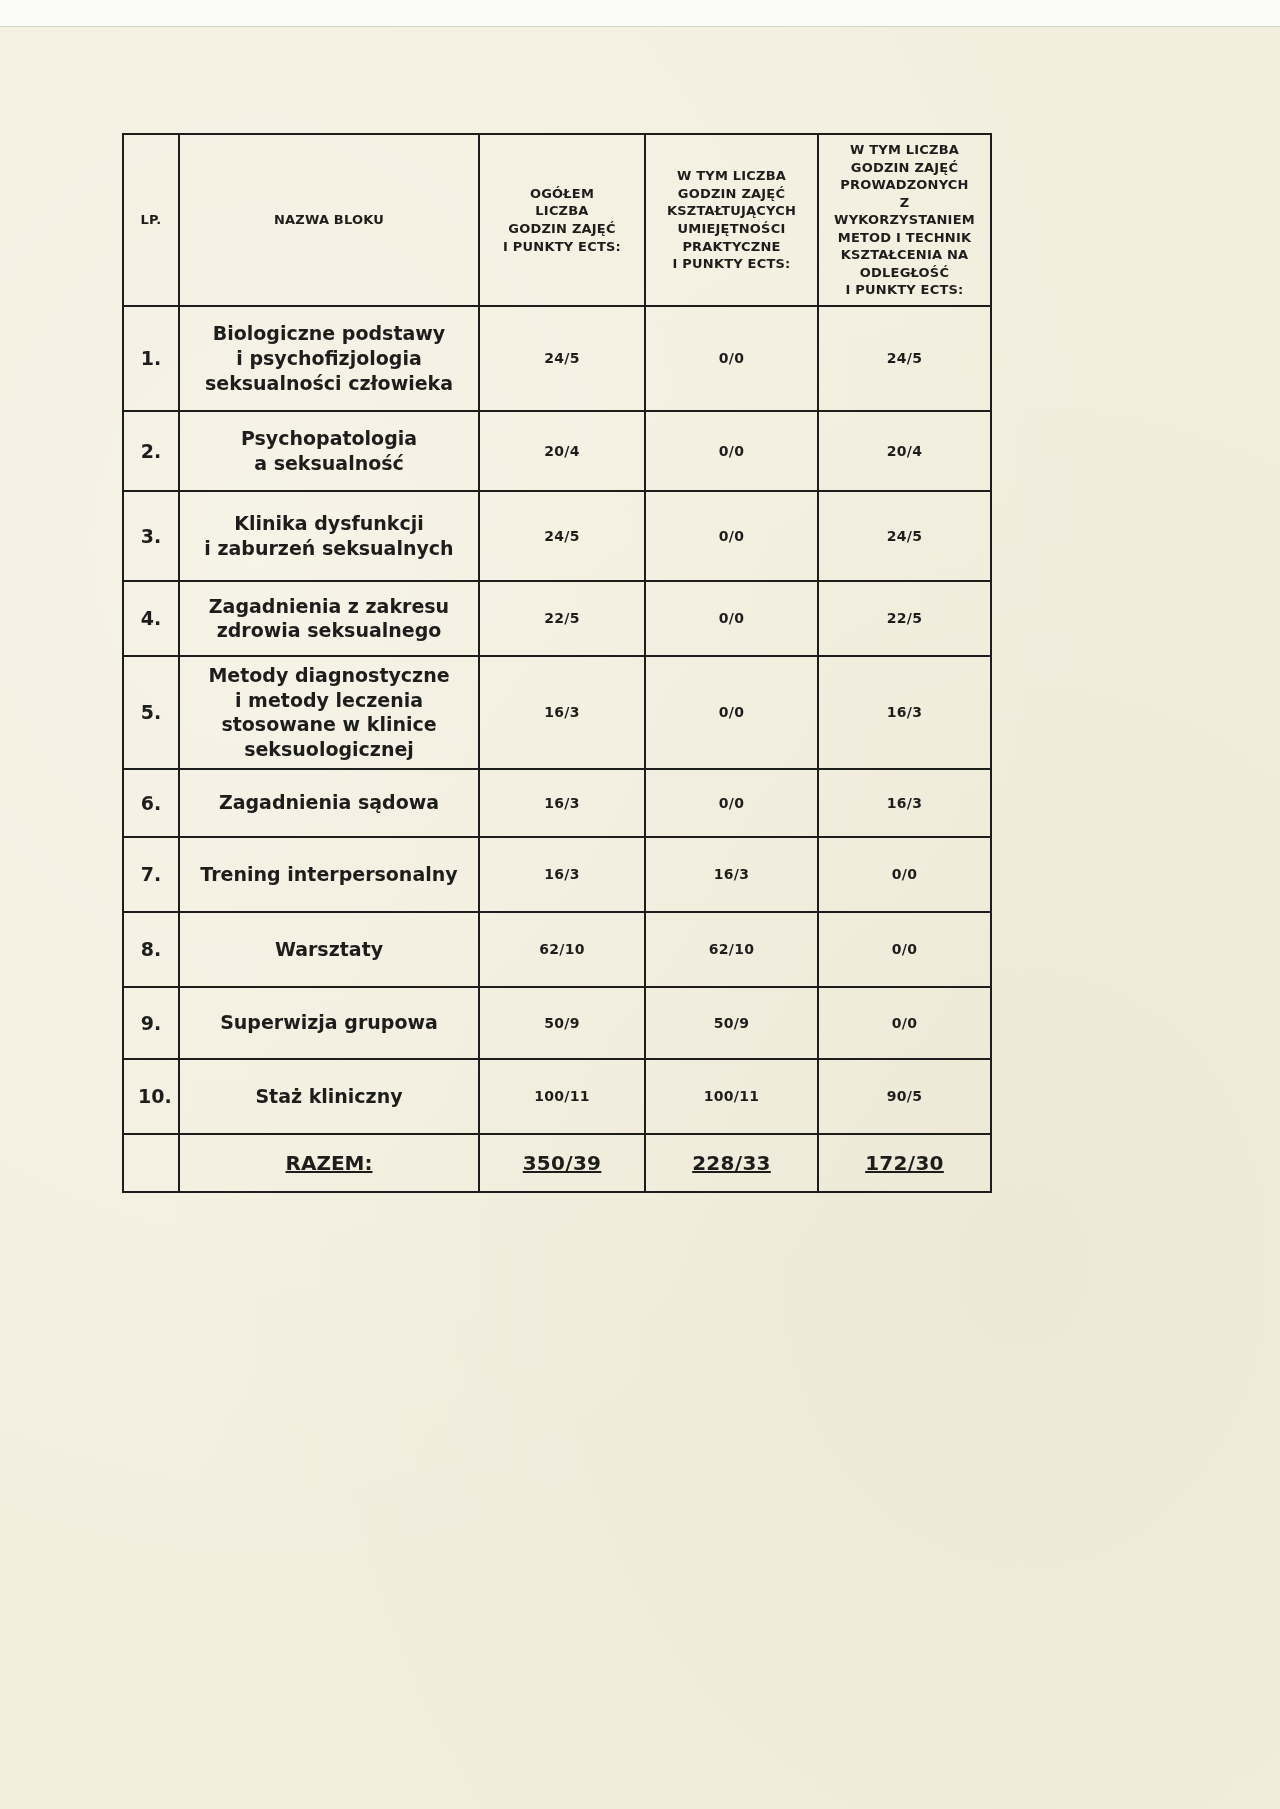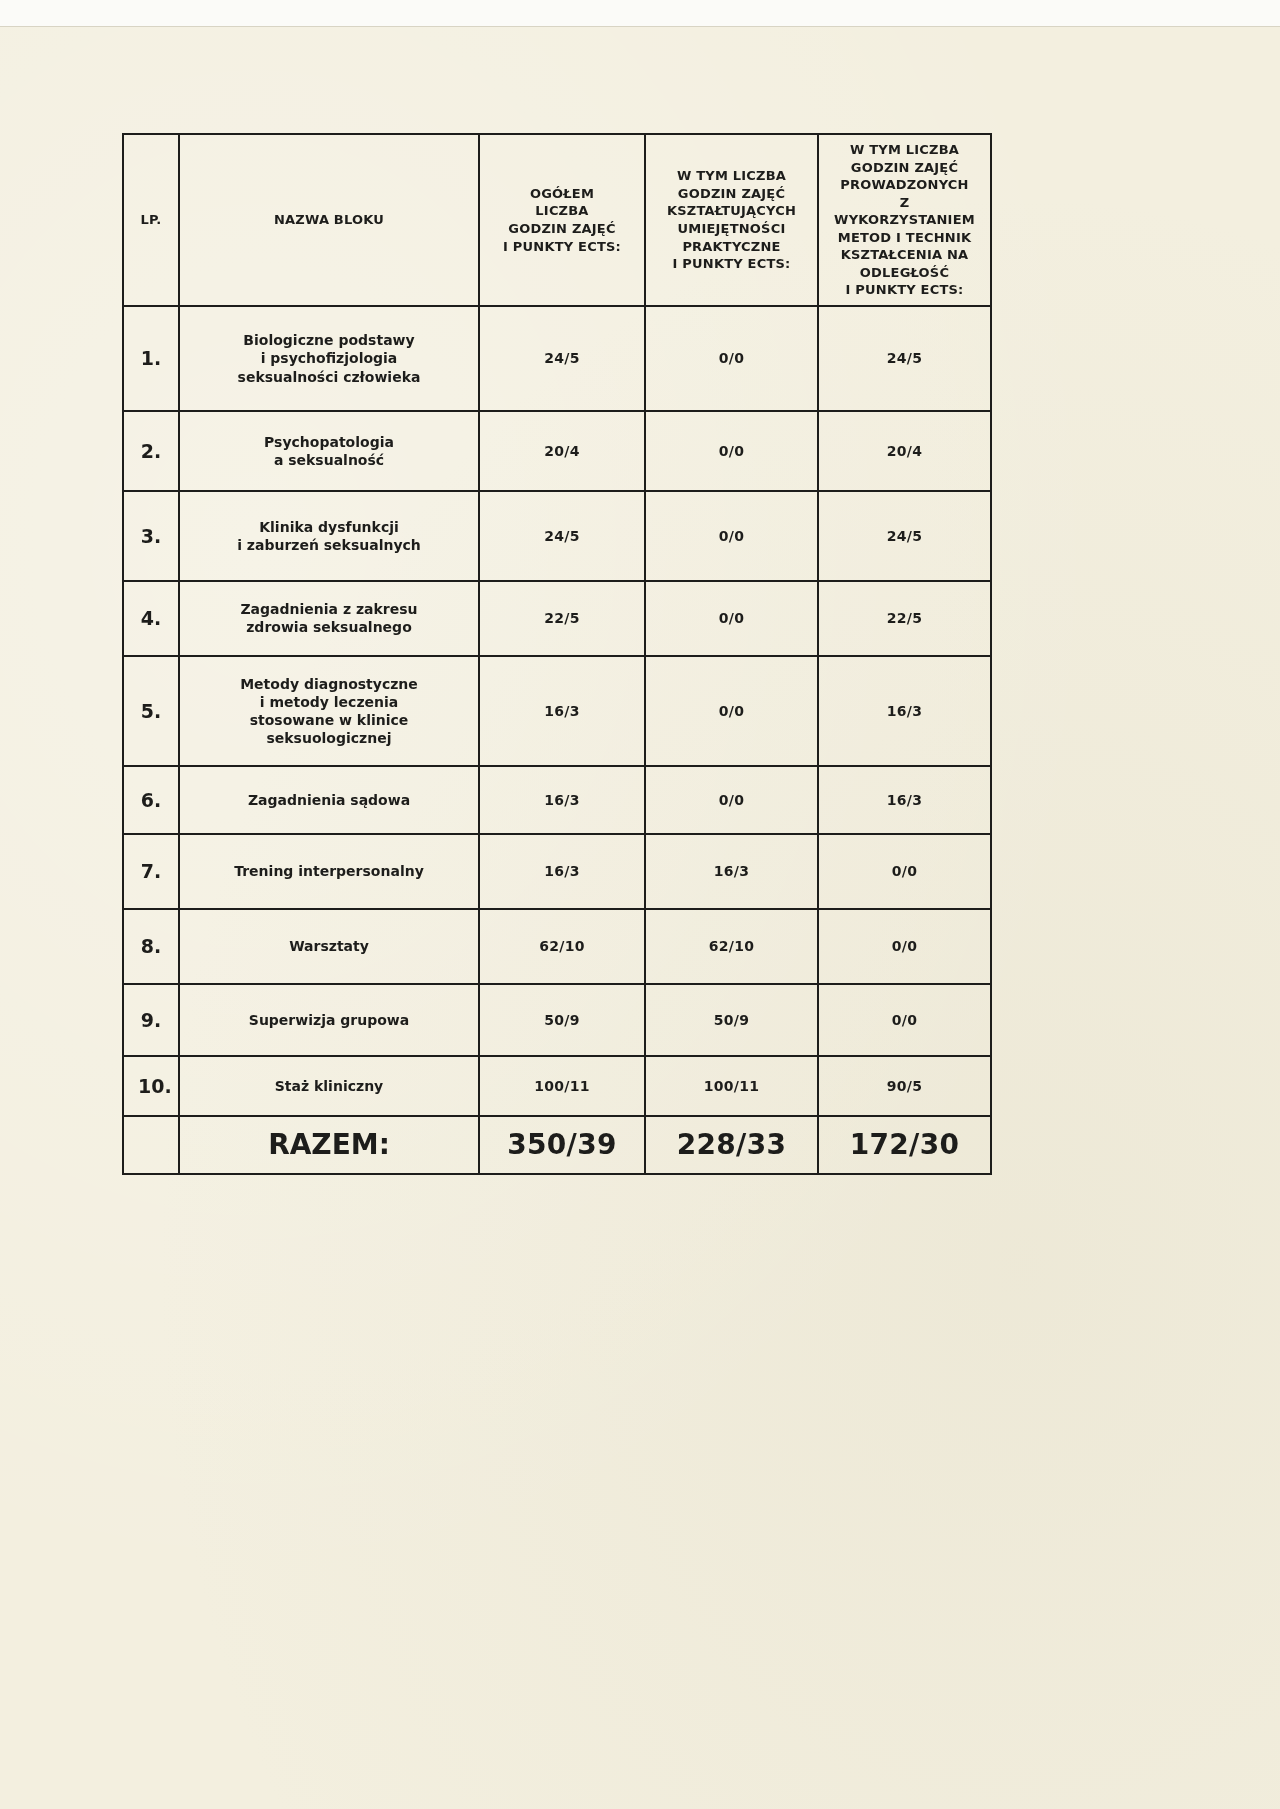--- a/index.html
+++ b/index.html
@@ -57,42 +57,43 @@
     line-height: 1.35;
     letter-spacing: 0.2px;
     white-space: pre-line;
   }
   th.h-lp, th.h-name { font-size: 15px; }
 
   td.cell-lp {
     font-size: 19px;
   }
   td.cell-name {
-    font-size: 14px;
+    font-size: 19px;
     line-height: 1.3;
     white-space: pre-line;
   }
   td.cell-val {
     font-size: 14px;
     letter-spacing: 0.3px;
   }
   tr.sum-row td {
-    font-size: 28px;
+    font-size: 20px;
+    text-decoration: underline;
   }
 
   tr.r1  { height: 105px; }
   tr.r2  { height: 80px; }
   tr.r3  { height: 90px; }
   tr.r4  { height: 75px; }
   tr.r5  { height: 110px; }
   tr.r6  { height: 68px; }
   tr.r7  { height: 75px; }
   tr.r8  { height: 75px; }
   tr.r9  { height: 72px; }
-  tr.r10 { height: 60px; }
+  tr.r10 { height: 75px; }
   tr.sum-row { height: 58px; }
 </style>
 </head>
 <body>
 
 <div class="page">
   <div class="scan-edge-top"></div>
 
   <table class="curriculum">
     <colgroup>

